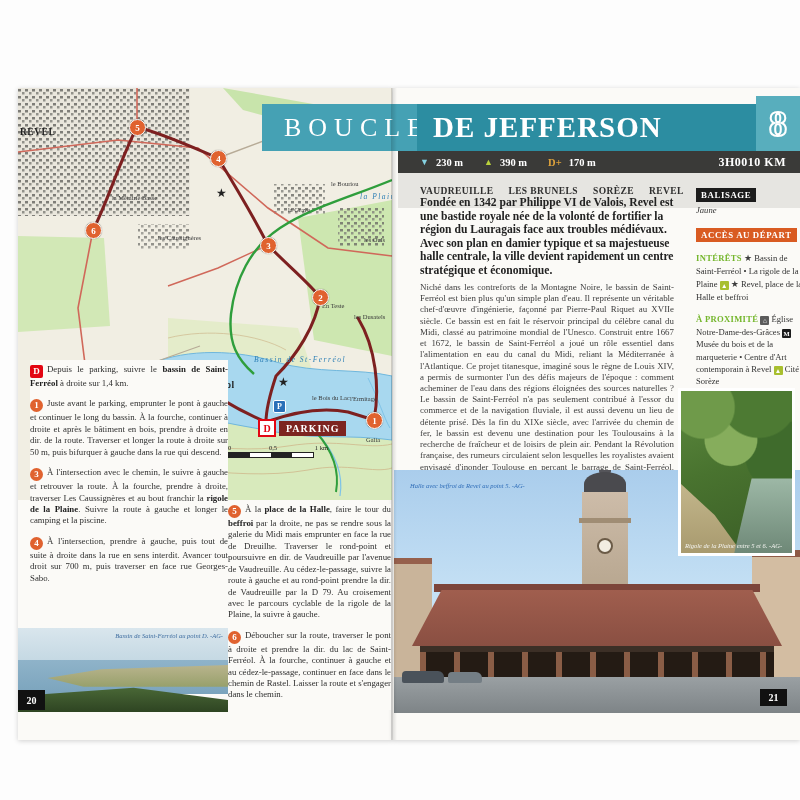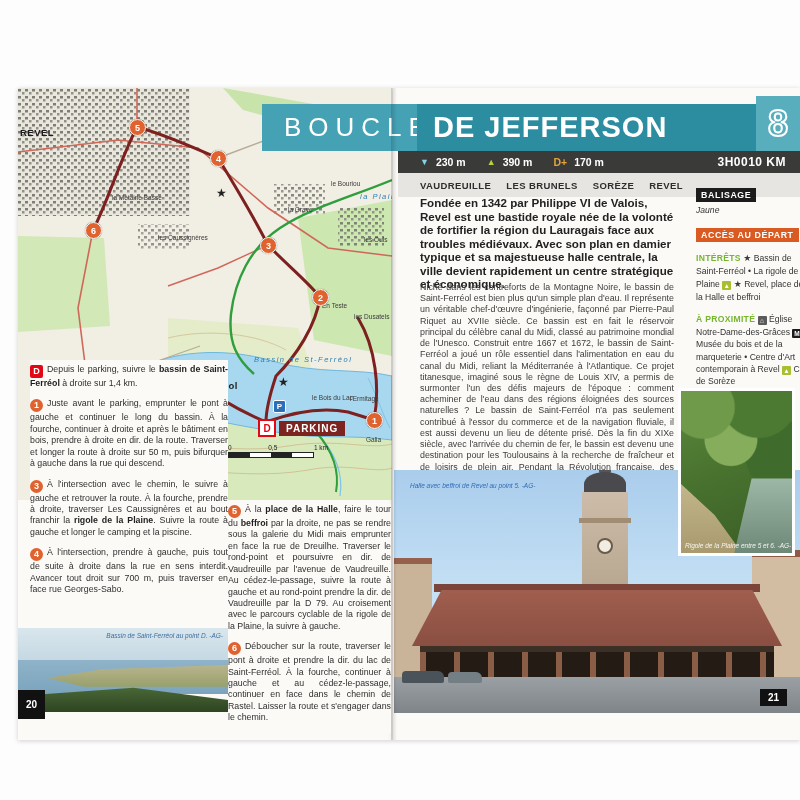--- a/index.html
+++ b/index.html
@@ -1,30 +1,30 @@
 <!DOCTYPE html>
 <html><head>
 <meta charset="utf-8">
 <style>
   html,body{margin:0;padding:0;background:#fff;}
-  #stage{position:relative;width:800px;height:800px;background:#fdfdfd;font-family:Liberation Sans, sans-serif;overflow:hidden;}
+  #stage{position:relative;width:800px;height:800px;background:#fdfdfd;font-family:Liberation Serif, serif;overflow:hidden;}
   .abs{position:absolute;}
   .page{background:#fbfaf7;box-shadow:0 1px 5px rgba(0,0,0,.18);}
   
   .band{color:#fff;display:flex;align-items:center;}
   .band-kicker{left:262px;top:104px;width:155px;height:47px;background:#45a1b4;font-size:26px;font-weight:400;letter-spacing:7px;padding-left:22px;box-sizing:border-box;}
   .band-title{left:417px;top:104px;width:339px;height:47px;background:#2c8da1;font-size:29px;font-weight:700;letter-spacing:1px;padding-left:16px;box-sizing:border-box;}
   .band-num{left:756px;top:96px;width:44px;height:55px;background:#58aebd;justify-content:center;font-size:36px;font-weight:700;color:transparent;-webkit-text-stroke:2px #fff;display:flex;align-items:center;}
   .stats-bar{left:398px;top:151px;width:402px;height:22px;background:#3a3a38;display:flex;align-items:center;color:#fff;font-size:10.5px;font-weight:700;padding:0 14px 0 22px;box-sizing:border-box;gap:7px;}
   .stats-bar .unit-gap{margin-left:14px;}
   .arrow-down{color:#86d2e2;font-size:9px;}
   .arrow-up{color:#b9d23c;font-size:9px;}
   .dplus{color:#e0a43c;}
   .stat-right{margin-left:auto;display:flex;font-size:12px;letter-spacing:.5px;}
-  .tags-bar{left:398px;top:173px;width:402px;height:24px;background:#e6e5e1;display:flex;align-items:center;gap:15px;padding-left:22px;box-sizing:border-box;font-size:9.5px;font-weight:700;color:#2e2e2e;letter-spacing:.4px;}
+  .tags-bar{left:398px;top:173px;width:402px;height:35px;background:#e6e5e1;display:flex;align-items:center;gap:15px;padding-left:22px;box-sizing:border-box;font-size:9.5px;font-weight:700;color:#2e2e2e;letter-spacing:.4px;}
   
   .intro{left:420px;top:196px;width:257px;font-size:11.6px;line-height:1.17;font-weight:700;color:#222;}
   .sec-head{left:420px;top:266px;width:257px;font-size:12px;font-weight:700;color:#74b62c;letter-spacing:.2px;}
   .sec-body{left:420px;top:282px;width:254px;font-size:8.9px;line-height:1.26;color:#3d3d3d;text-align:justify;}
   
   .sb{left:696px;top:188px;width:114px;font-size:8.6px;color:#333;}
   .sb-box{display:inline-block;color:#fff;font-weight:700;font-size:8.8px;letter-spacing:.6px;padding:2px 5px;}
   .sb-black{background:#1c1c1c;}
   .sb-red{background:#d95b22;}
   .sb-italic{font-style:italic;line-height:1.3;margin:3px 0 12px;}
@@ -65,21 +65,21 @@
   
   .photo{overflow:hidden;}
   .caption{position:absolute;font-size:6.5px;font-style:italic;z-index:6;}
   #photo-lake{left:18px;top:628px;width:210px;height:84px;}
   #photo-lake .sky{position:absolute;left:0;top:0;width:100%;height:40%;background:linear-gradient(#d9e6ed,#c4d8e3);}
   #photo-lake .water{position:absolute;left:0;top:38%;width:100%;height:40%;background:linear-gradient(#8fb3c9,#7ba4bd);}
   #photo-lake .spit{position:absolute;left:14%;top:44%;width:86%;height:26%;background:linear-gradient(#b9b48d,#97a06b);clip-path:polygon(0 60%,30% 20%,100% 0,100% 100%,20% 100%);}
   #photo-lake .bank{position:absolute;left:0;bottom:0;width:100%;height:32%;background:linear-gradient(#4c6b38,#2e4422);clip-path:polygon(0 40%,55% 10%,100% 55%,100% 100%,0 100%);}
   #photo-lake .caption{right:5px;top:4px;color:#3f6da0;}
   .page-badge{background:#111;color:#fff;font-size:10px;font-weight:700;display:flex;align-items:center;justify-content:center;z-index:7;}
-  #badge-20{left:18px;top:690px;width:27px;height:29px;}
+  #badge-20{left:18px;top:690px;width:27px;height:20px;}
   #badge-21{left:760px;top:689px;width:27px;height:17px;}
   #photo-halle{left:394px;top:470px;width:406px;height:243px;background:linear-gradient(#aacdec 0%,#c7e2f5 55%,#d9ecf8 62%);}
   #photo-halle .caption{left:16px;top:12px;color:#2f6db8;}
   .h-bldg-l{position:absolute;left:0;top:88px;width:38px;height:118px;background:#c9b49a;border-top:6px solid #96604c;}
   .h-bldg-r{position:absolute;right:0;top:80px;width:48px;height:126px;background:#d3bda2;border-top:7px solid #8e5a46;}
   .h-roof{position:absolute;left:18px;top:120px;width:370px;height:56px;background:linear-gradient(#a05e4e,#8a4f42);clip-path:polygon(8% 0,92% 0,100% 100%,0 100%);}
   .h-ridge{position:absolute;left:40px;top:114px;width:326px;height:8px;background:#7c453a;}
   .h-arcade{position:absolute;left:26px;top:176px;width:354px;height:32px;background:#3c2f26;}
   .h-arcade .arches{position:absolute;left:0;bottom:0;width:100%;height:26px;background:repeating-linear-gradient(90deg,#8a5d46 0 6px,#241b14 6px 34px);}
   .h-tower{position:absolute;left:188px;top:22px;width:46px;height:100px;background:linear-gradient(#cdbca9,#b7a68f);box-shadow:inset 0 -4px 0 #9b8a72;}

